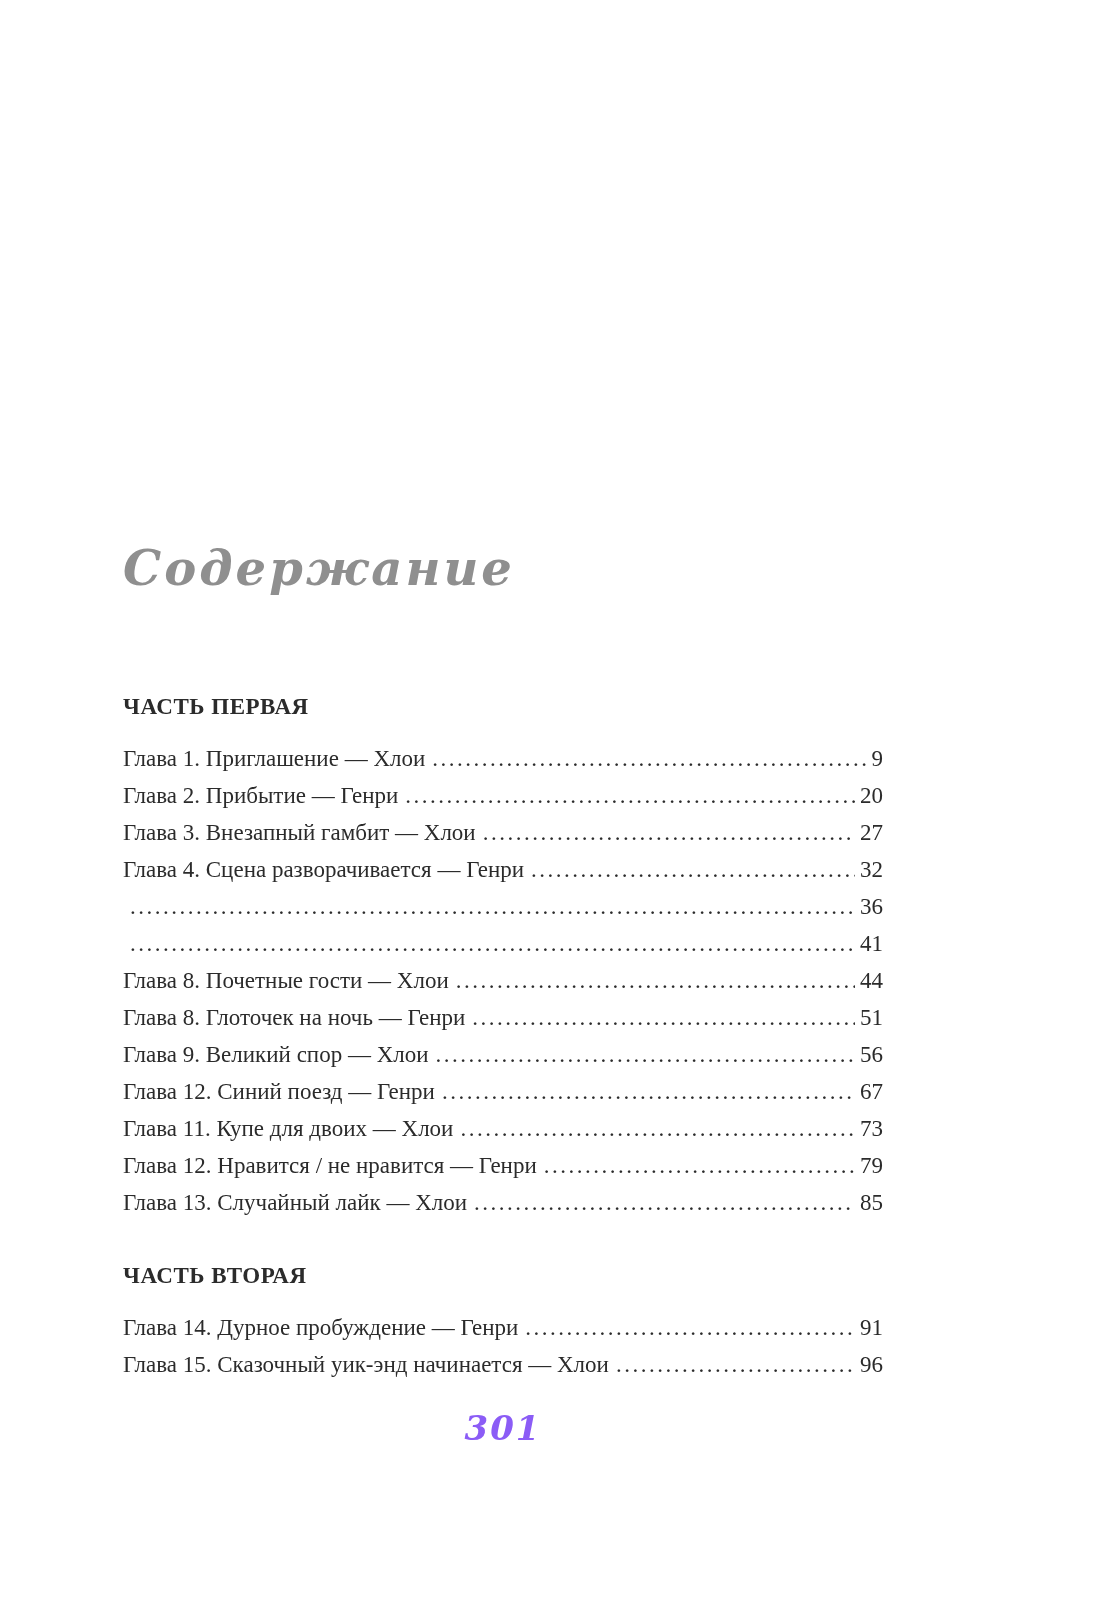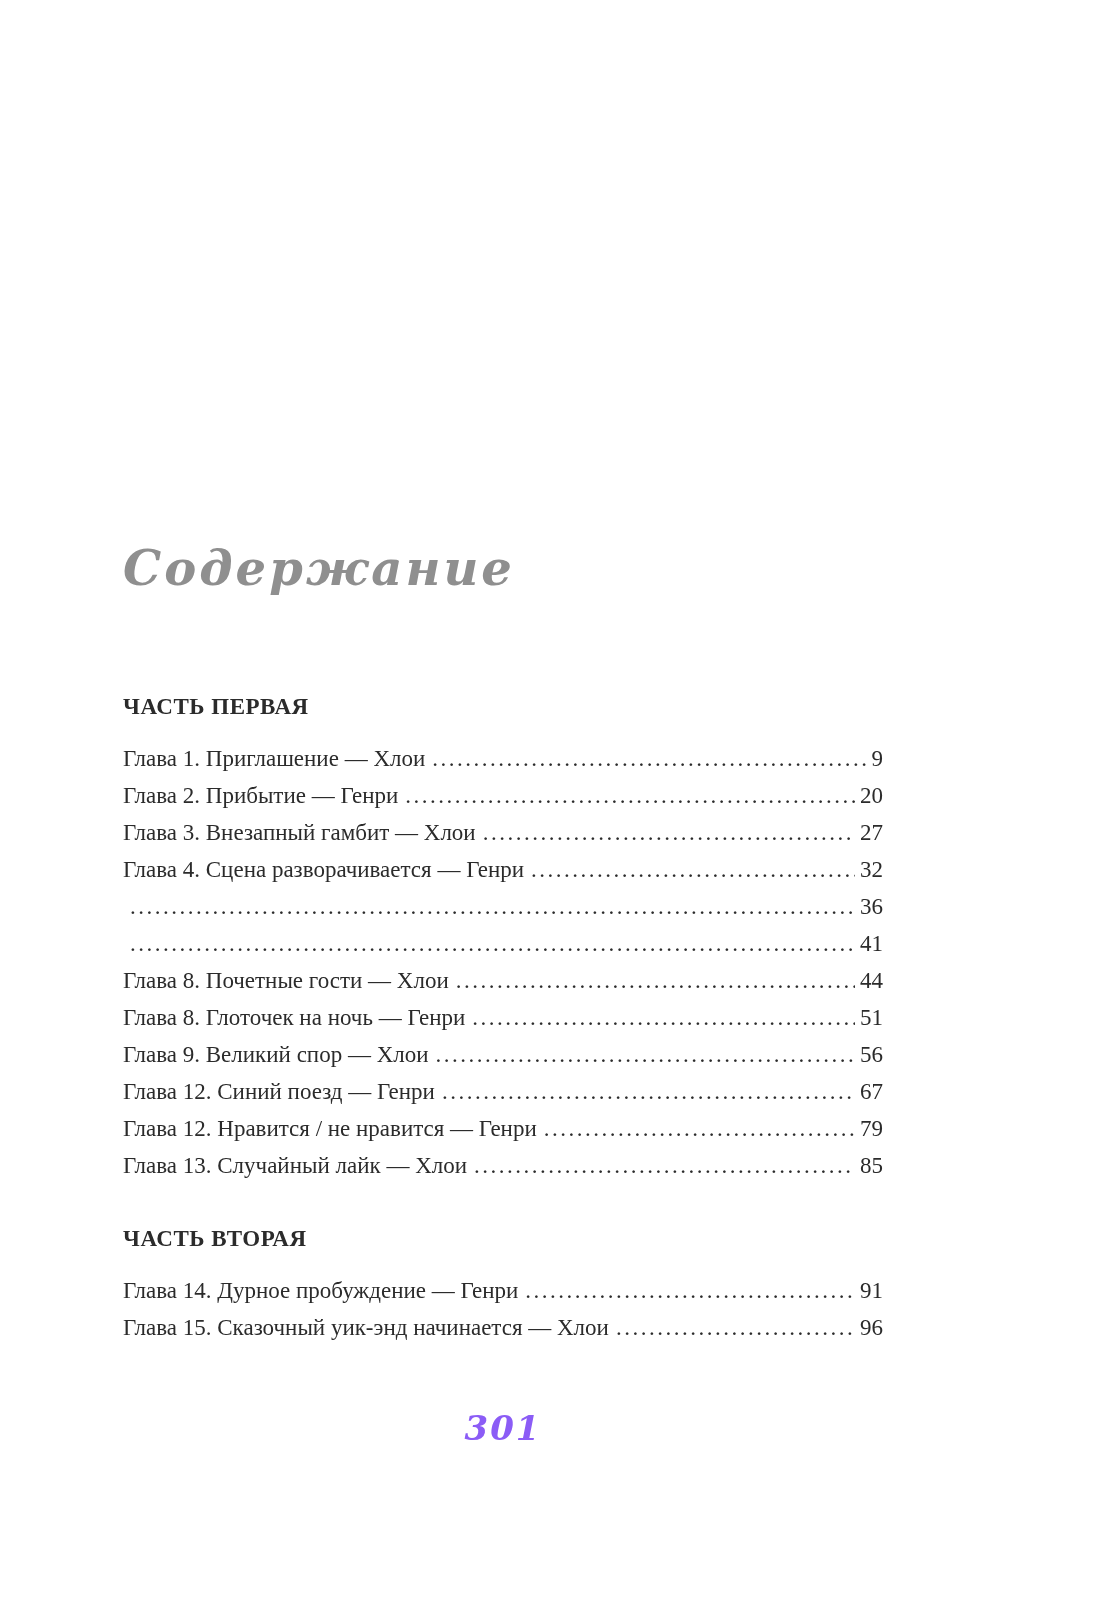--- a/index.html
+++ b/index.html
@@ -138,20 +138,25 @@
             <span class="toc-label">Глава 9. Великий спор — Хлои</span>
             <span class="toc-leader"></span>
             <span class="toc-page">56</span>
           </div>
           <div class="toc-row">
             <span class="toc-label">Глава 12. Синий поезд — Генри</span>
             <span class="toc-leader"></span>
             <span class="toc-page">67</span>
           </div>
           <div class="toc-row">
+            <span class="toc-label">Глава 11. Купе для двоих — Хлои</span>
+            <span class="toc-leader"></span>
+            <span class="toc-page">73</span>
+          </div>
+          <div class="toc-row">
             <span class="toc-label">Глава 12. Нравится / не нравится — Генри</span>
             <span class="toc-leader"></span>
             <span class="toc-page">79</span>
           </div>
           <div class="toc-row">
             <span class="toc-label">Глава 13. Случайный лайк — Хлои</span>
             <span class="toc-leader"></span>
             <span class="toc-page">85</span>
           </div>
         </section>

